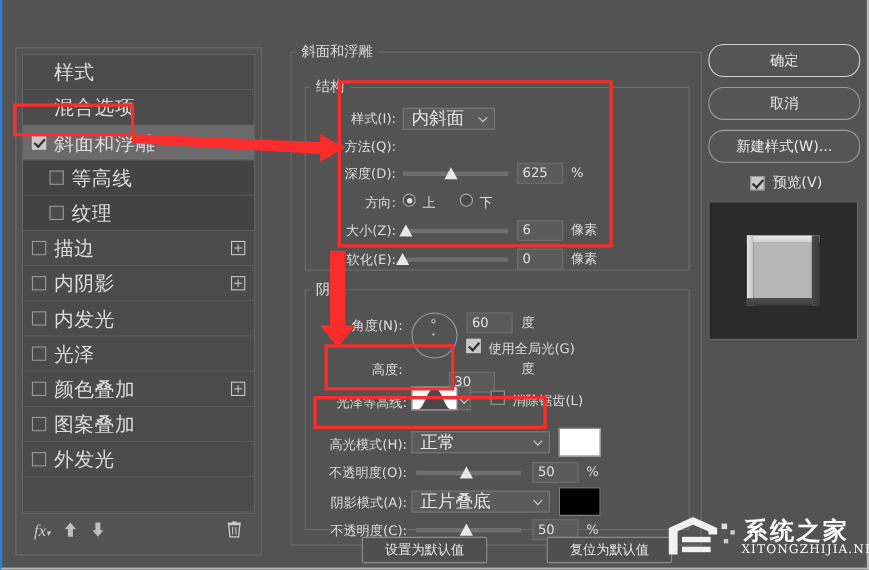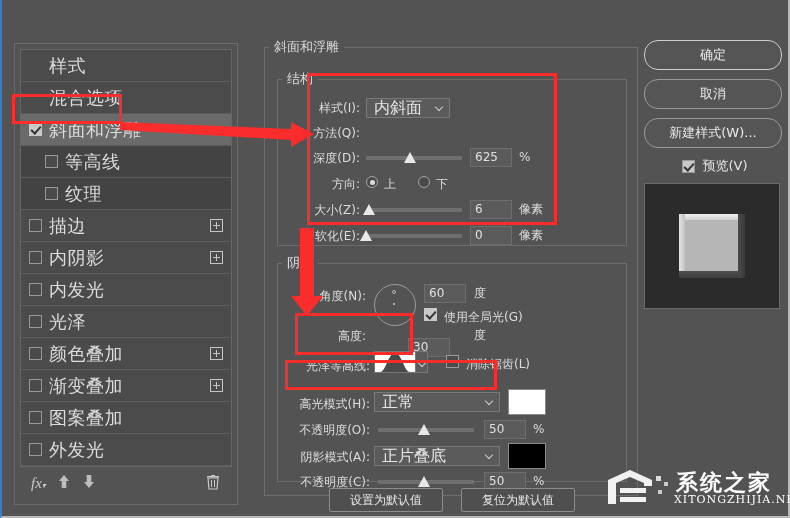--- a/index.html
+++ b/index.html
@@ -91,21 +91,21 @@
   .contour svg{display:block;}
   .contourArrow{position:absolute;width:12px;height:22px;background:#5b5b5b;border:1px solid #777;
      border-left:none;box-sizing:border-box;cursor:pointer;}
   .contourArrow:before{content:"";position:absolute;left:3px;top:8px;width:5px;height:5px;
      border:solid #cfcfcf;border-width:0 0 1px 1px;transform:rotate(-45deg);}
 
   .swatch{position:absolute;width:38px;height:26px;border:1px solid #8a8a8a;box-sizing:border-box;cursor:pointer;}
 
   .btm-btns{position:absolute;left:0;top:432px;width:374px;display:flex;justify-content:center;gap:18px;}
   .pbtn{height:22px;min-width:96px;background:#4f4f4f;border:1px solid #8c8c8c;border-radius:2px;
-        color:#e8e8e8;font-size:12px;display:flex;align-items:center;justify-content:center;cursor:pointer;padding:0 8px;}
+        color:#e8e8e8;font-size:12px;display:flex;align-items:center;justify-content:center;cursor:pointer;padding:0 8px;margin-left:36px;}
 
   
   .right{position:absolute;left:642px;top:40px;width:142px;}
   .rbtn{width:136px;height:28px;border:1px solid #9a9a9a;border-radius:14px;background:#555;
         color:#eaeaea;font-size:13px;display:flex;align-items:center;justify-content:center;
         margin-bottom:9px;cursor:pointer;}
   .rbtn.primary{border-color:#cfcfcf;}
   .prevline{display:flex;align-items:center;justify-content:center;margin-top:2px;margin-bottom:8px;}
   .prevline .cbx2{position:relative;width:13px;height:13px;border:1px solid #9a9a9a;background:#c9c9c9;
      box-sizing:border-box;margin-right:7px;cursor:pointer;}
@@ -181,25 +181,20 @@
           <span class="cb"></span>
           <span class="lbl">光泽</span>
         </div>
         <div class="srow plain">
           <span class="cb"></span>
           <span class="lbl">颜色叠加</span>
           <span class="plusbox"></span>
         </div>
         <div class="srow plain">
           <span class="cb"></span>
-          <span class="lbl">渐变叠加</span>
-          <span class="plusbox"></span>
-        </div>
-        <div class="srow plain">
-          <span class="cb"></span>
           <span class="lbl">图案叠加</span>
         </div>
         <div class="srow plain">
           <span class="cb"></span>
           <span class="lbl">外发光</span>
         </div>
         <div class="srow plain"></div>
       </div>
     <div class="sfoot">
       <div class="ic" style="font-style:italic;font-family:Liberation Serif, serif;font-size:15px;">fx<span style="font-size:8px;">▾</span></div>

